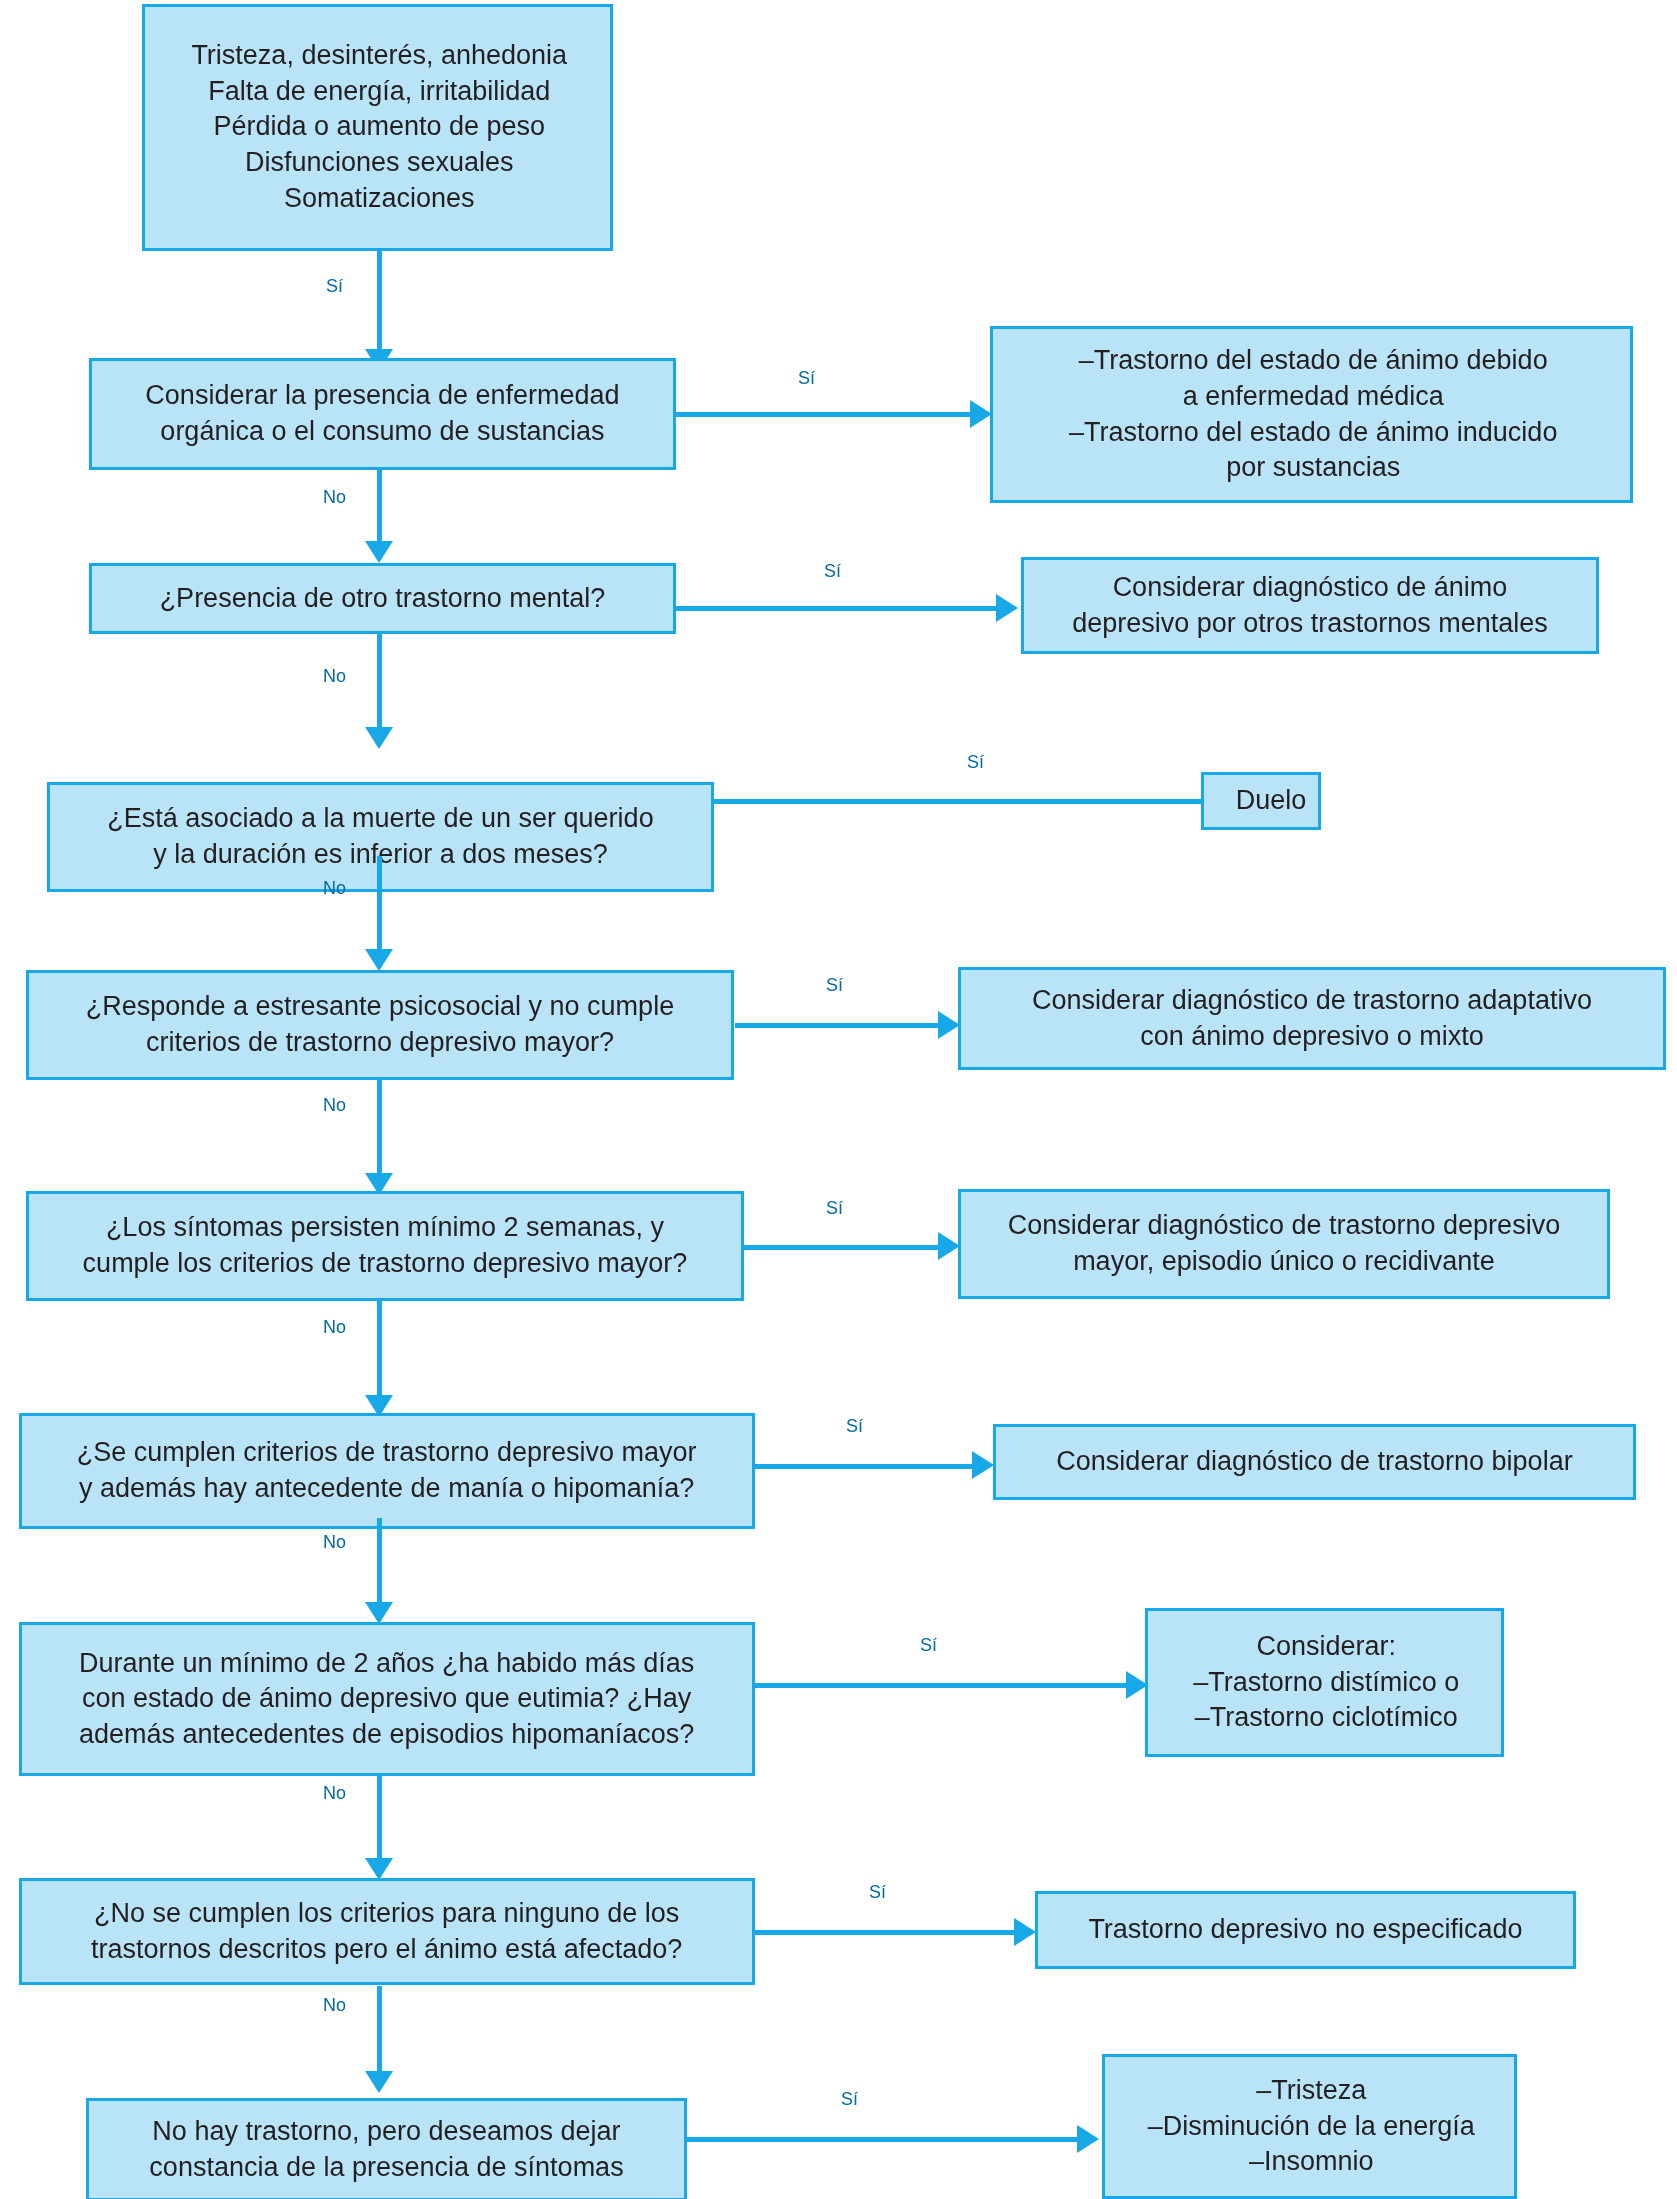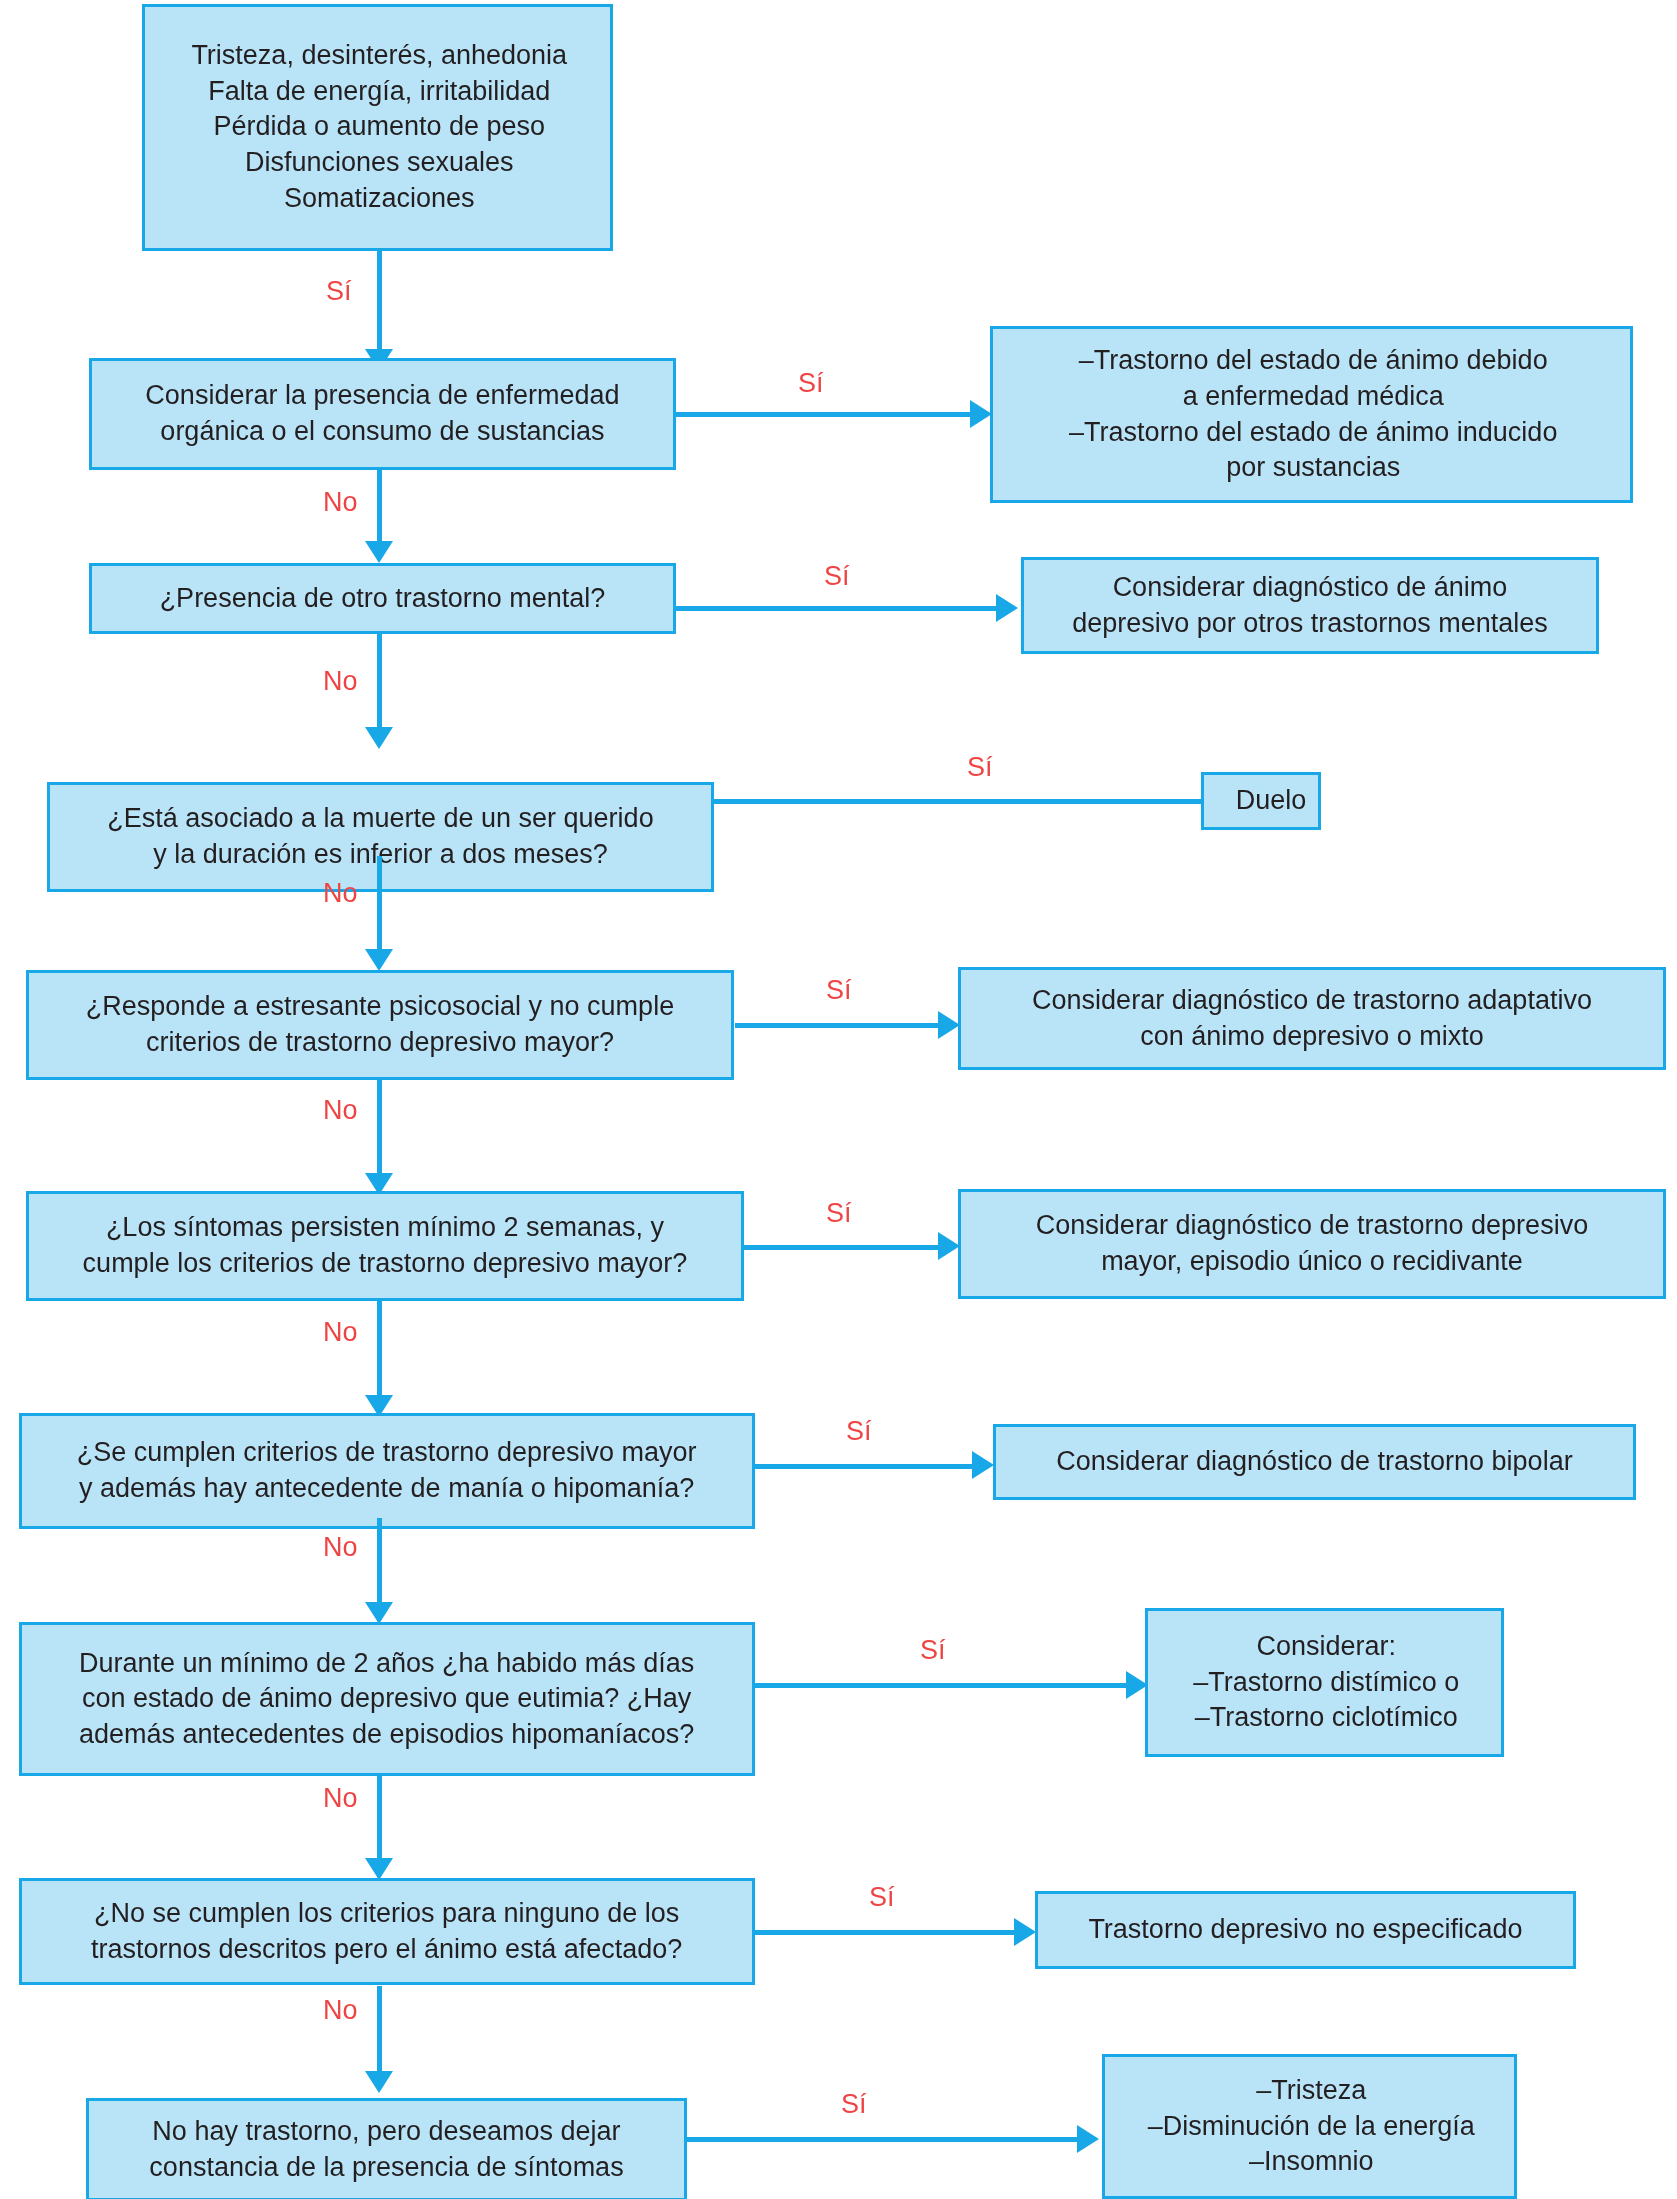--- a/index.html
+++ b/index.html
@@ -47,22 +47,22 @@
   }
   .arrow-right {
     position: absolute;
     width: 0; height: 0;
     border-top: 14px solid transparent;
     border-bottom: 14px solid transparent;
     border-left: 22.4px solid #18a8e8;
   }
   .edge-label {
     position: absolute;
-    color: #ef4444;
-    font-size: 27px;
+    color: #0369a1;
+    font-size: 18px;
     white-space: nowrap;
   }
 </style>
 </head>
 <body>
 
 <div id="canvas">
 
   <div class="box left" style="left:142px; top:3.7px; width:471px; height:247px;">
     <div class="inner">
@@ -170,21 +170,21 @@
     <div class="inner">
       <div>¿Los síntomas persisten mínimo 2 semanas, y</div>
       <div>cumple los criterios de trastorno depresivo mayor?</div>
     </div>
   </div>
 
   <div class="line-h" style="left:744px; top:1245px; width:200px;"></div>
   <div class="arrow-right" style="left:938px; top:1232px;"></div>
   <div class="edge-label" style="left:826px; top:1198px;">Sí</div>
 
-  <div class="box center" style="left:958px; top:1189px; width:708px; height:110px;">
+  <div class="box center" style="left:958px; top:1189px; width:652px; height:110px;">
     <div class="inner">
       <div>Considerar diagnóstico de trastorno depresivo</div>
       <div>mayor, episodio único o recidivante</div>
     </div>
   </div>
 
   <div class="line-v" style="left:377px; top:1301px; height:103px;"></div>
   <div class="arrow-down" style="left:365px; top:1395px;"></div>
   <div class="edge-label" style="left:323px; top:1317px;">No</div>
 

